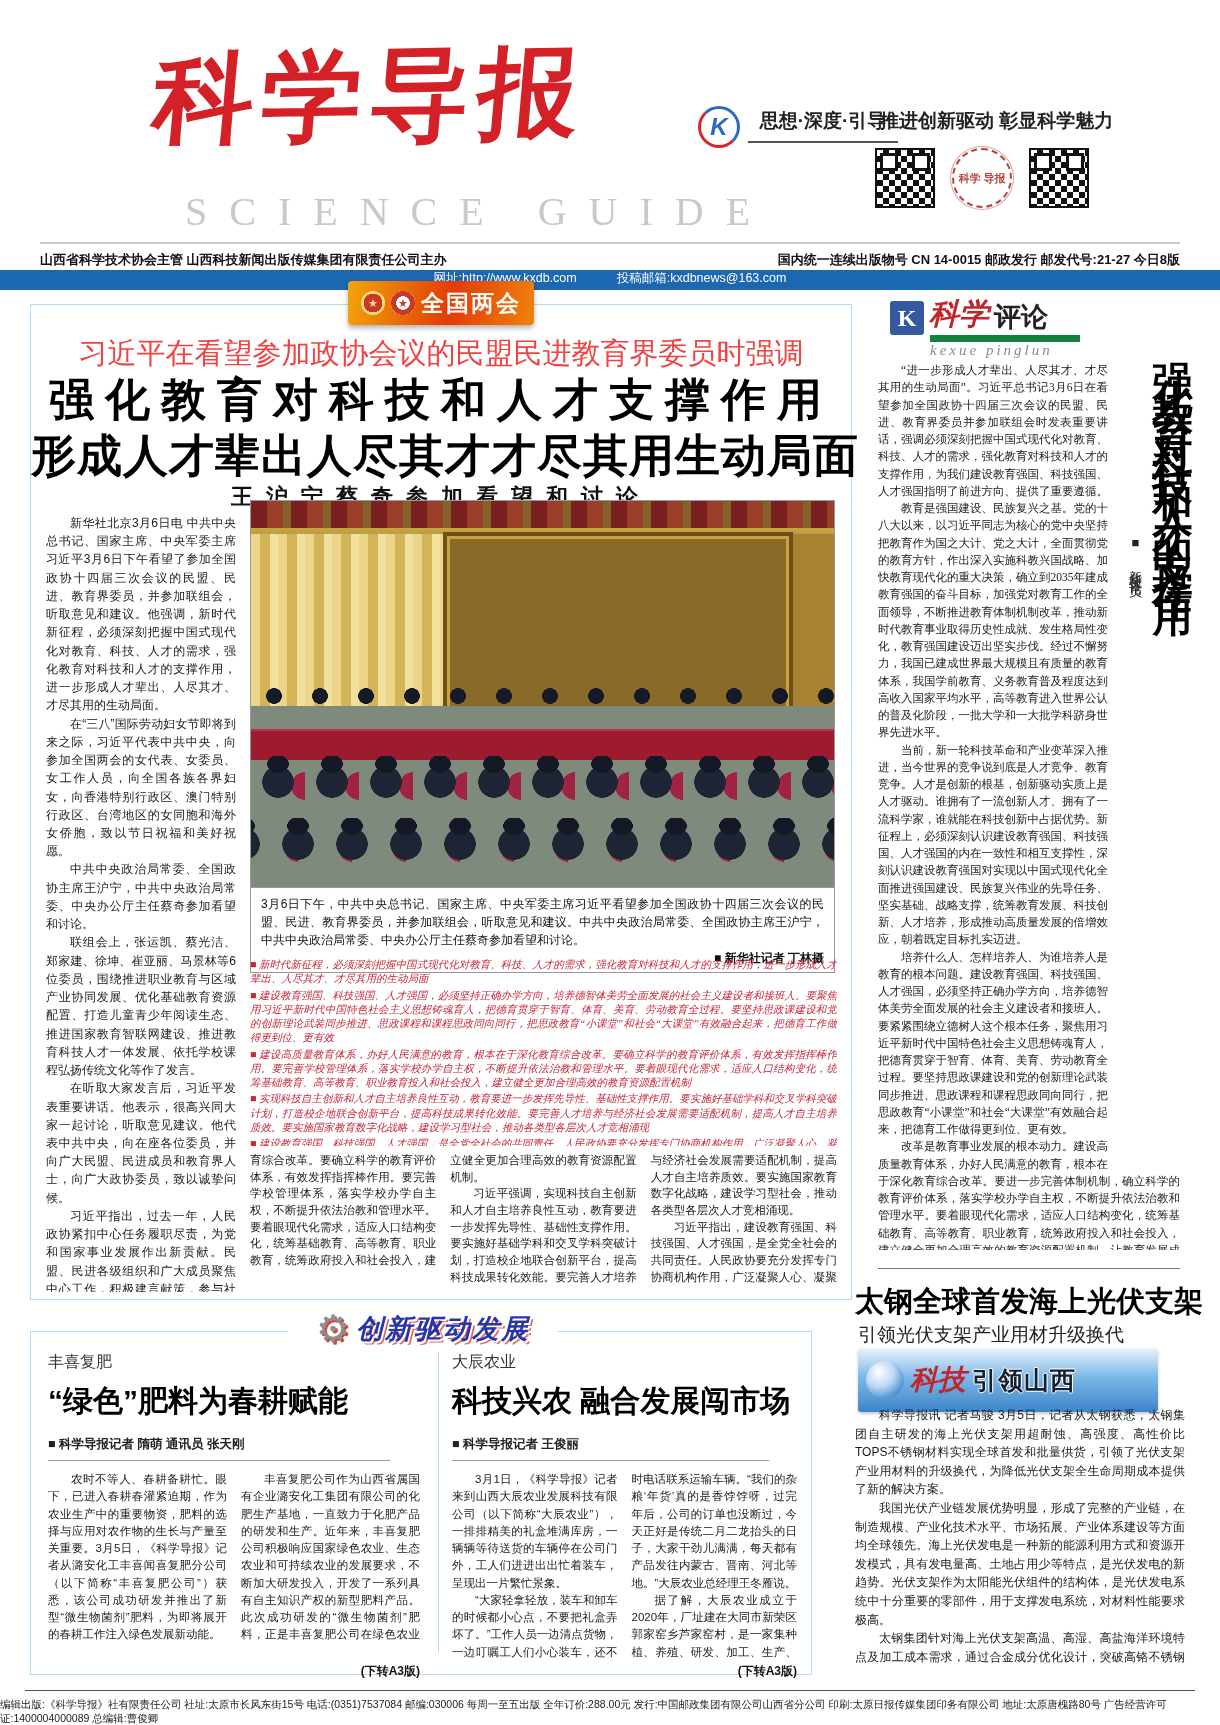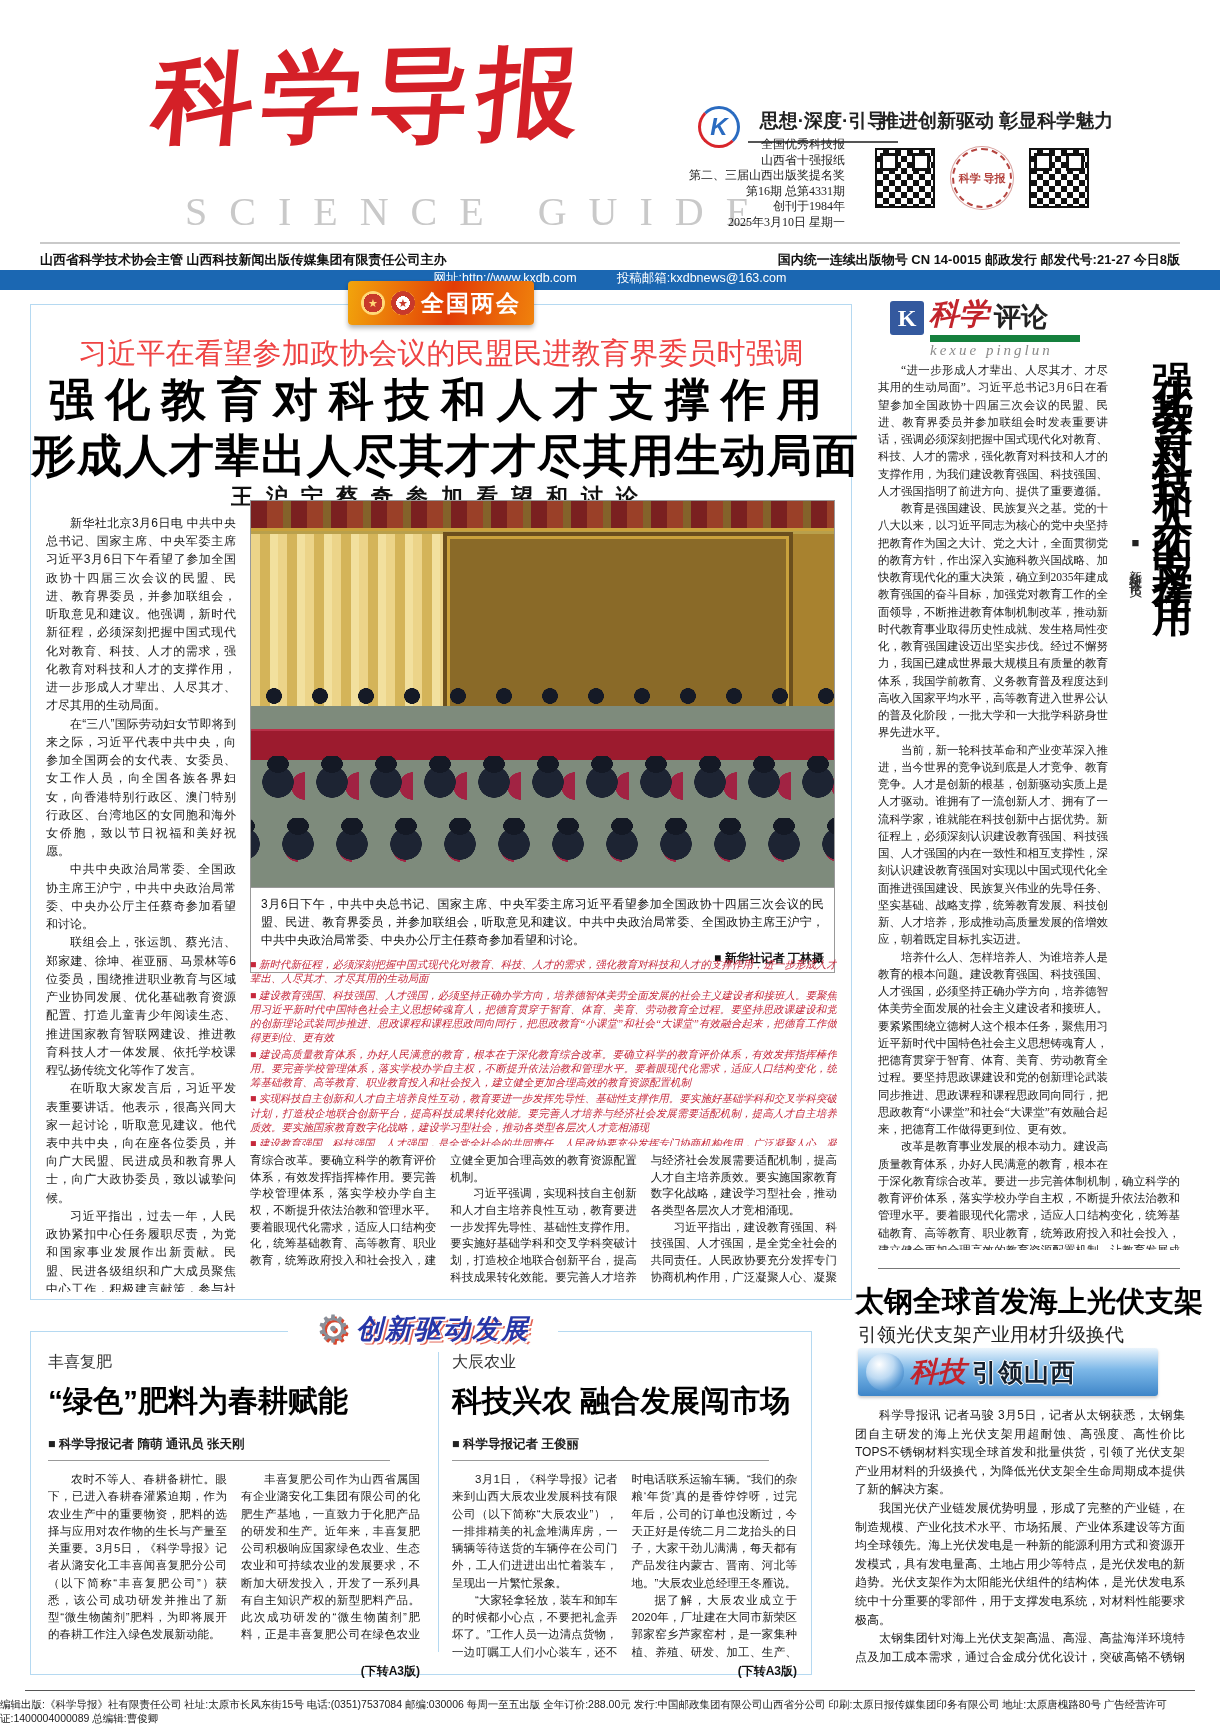--- a/index.html
+++ b/index.html
@@ -111,21 +111,21 @@
   .v-byline { position:absolute; left:1126px; top:535px; writing-mode:vertical-rl;
     font-size:13px; letter-spacing:3px; color:#222; z-index:3; background:#fff; }
   .v-title { position:absolute; left:1146px; top:330px; height:840px; writing-mode:vertical-rl;
     font-size:40px; font-weight:900; letter-spacing:17px; color:#000; z-index:2; }
 
   
   .tg-divider { position:absolute; left:878px; top:1268px; width:302px; height:1px; background:#777; }
   .tg-headline { position:absolute; left:855px; top:1282px; width:330px; text-align:center;
     font-size:29px; font-weight:900; color:#000; white-space:nowrap; }
   .tg-subhead { position:absolute; left:858px; top:1322px; font-size:19px; color:#222; }
-  .tech-banner { position:absolute; left:858px; top:1348px; width:300px; height:48px; border-radius:3px;
+  .tech-banner { position:absolute; left:858px; top:1348px; width:300px; height:64px; border-radius:3px;
     background:linear-gradient(180deg,#eaf4fc,#7db8e8 45%,#3d85c8); display:flex; align-items:center;
     gap:6px; padding-left:8px; box-shadow:0 2px 3px rgba(0,0,0,.2); }
   .globe { width:38px; height:38px; border-radius:50%;
     background:radial-gradient(circle at 35% 30%,#fff,#bcd9f2 40%,#5b9bd5 70%,#2f6da8); }
   .tb1 { font-family:"Liberation Serif", serif; font-weight:900; font-style:italic; font-size:28px; color:#c2242c; }
   .tb2 { font-size:25px; font-weight:900; color:#15202e;
     text-shadow:1px 0 #fff,-1px 0 #fff,0 1px #fff,0 -1px #fff; letter-spacing:1px; }
   .tg-body { position:absolute; left:855px; top:1406px; width:330px; height:262px; overflow:hidden;
     font-size:12px; line-height:1.55; color:#1a1a1a; text-align:justify; }
 
@@ -158,28 +158,20 @@
 </style>
 </head>
 <body>
 
 <div id="page">
 
   <div class="mast-title">科学导报</div>
   <div class="mast-en">SCIENCE GUIDE</div>
   <div class="logo-k">K</div>
   <div class="mast-slogan">思想·深度·引导</div>
-  <div class="mast-honors">
-      <p>全国优秀科技报</p>
-      <p>山西省十强报纸</p>
-      <p>第二、三届山西出版奖提名奖</p>
-      <p>第16期 总第4331期</p>
-      <p>创刊于1984年</p>
-      <p>2025年3月10日 星期一</p>
-    </div>
   <div class="mast-banner-slogan">推进创新驱动  彰显科学魅力</div>
   <div class="qr-row">
     <div class="qr"></div>
     <div class="stamp">科学 导报</div>
     <div class="qr"></div>
   </div>
   <div class="rule1"></div>
   <div class="org-line">山西省科学技术协会主管  山西科技新闻出版传媒集团有限责任公司主办</div>
   <div class="pub-line">国内统一连续出版物号 CN 14-0015  邮政发行  邮发代号:21-27  今日8版</div>
   <div class="blue-bar">

